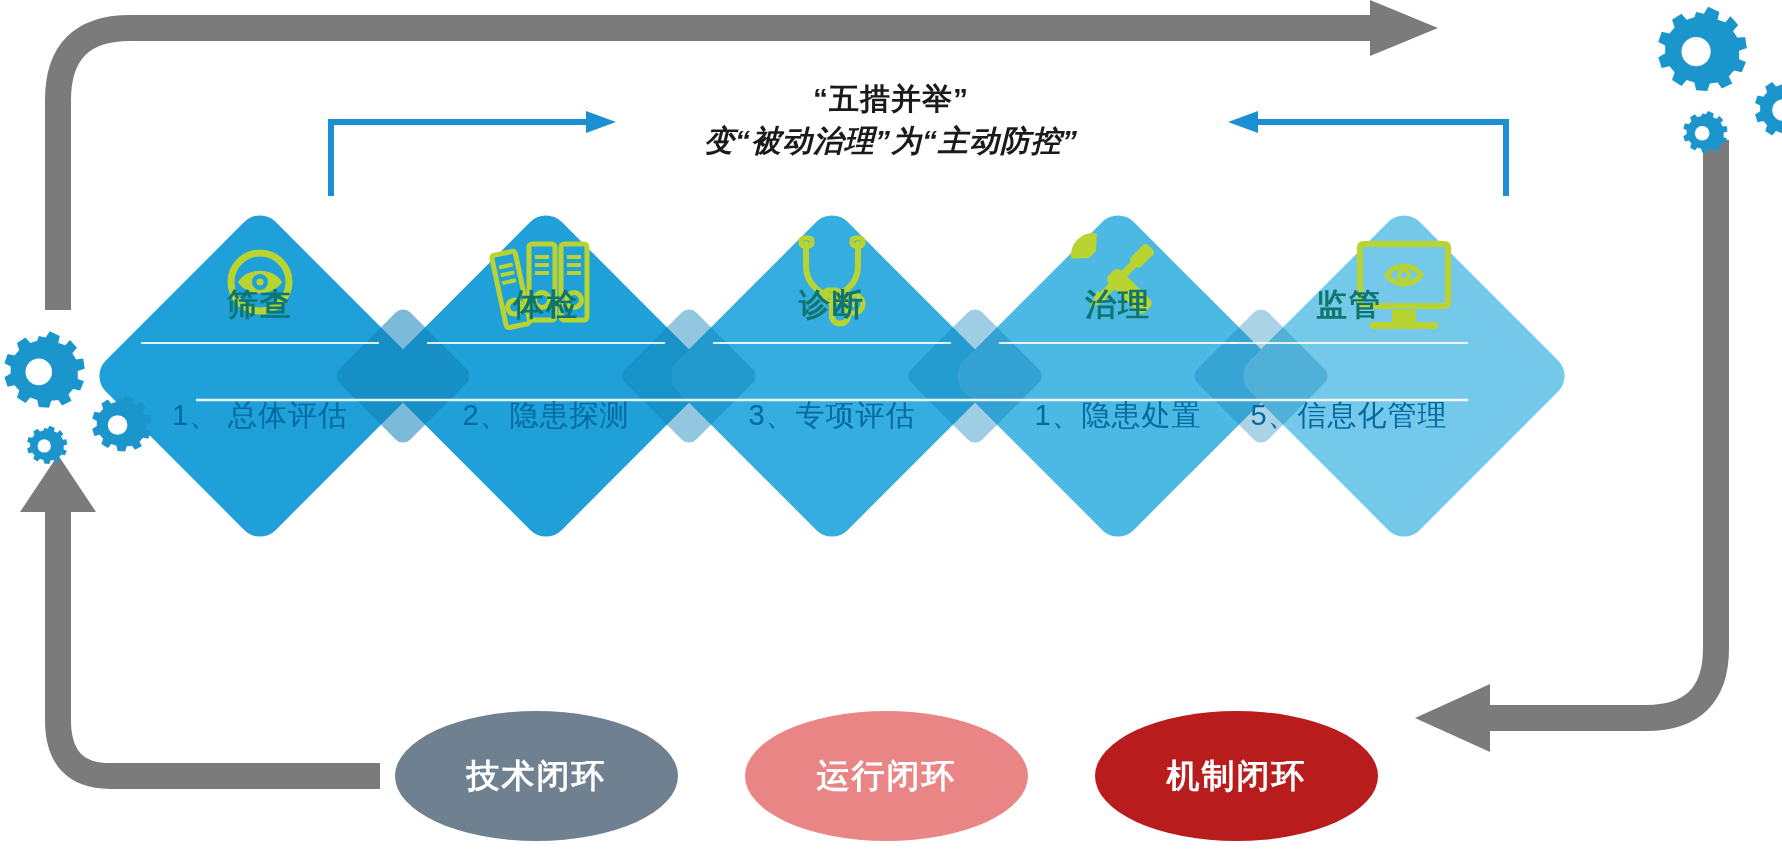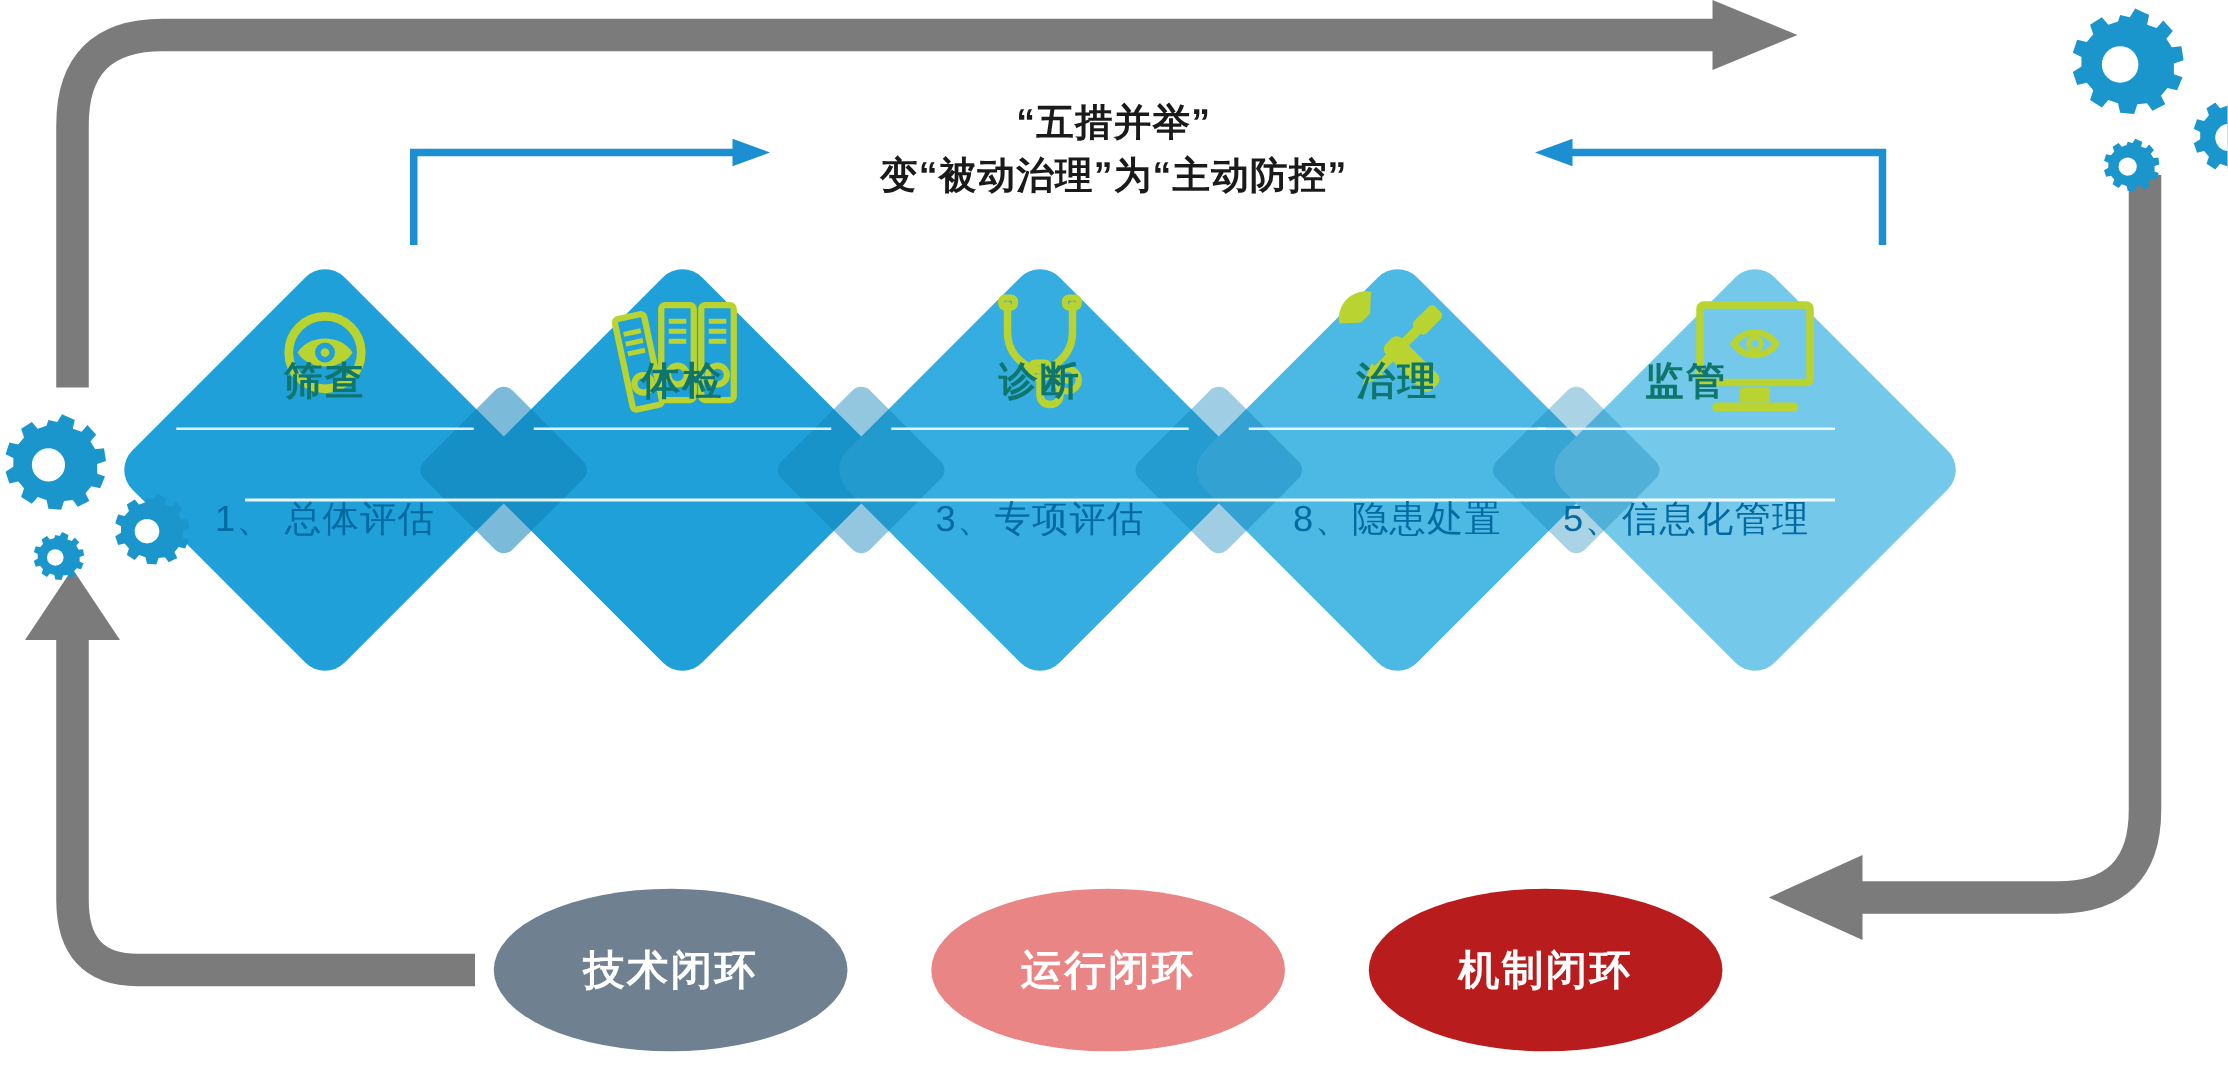--- a/index.html
+++ b/index.html
@@ -11,21 +11,21 @@
   #svgbg{position:absolute;left:0;top:0;width:1782px;height:863px;}
 
   
   .headline{
     position:absolute;left:541px;top:78px;width:700px;
     text-align:center;color:#1a1a1a;font-weight:bold;
     font-size:30px;line-height:42px;letter-spacing:1px;
     white-space:nowrap;
   }
   .headline .l1{display:block;}
-  .headline .l2{display:block;}
+  .headline .l2{display:block;font-style:italic;}
   
   .dcell{
     position:absolute;width:330px;text-align:center;
   }
   .dtitle{
     margin-top:12px;color:#0f766e;font-weight:bold;font-size:31px;
     letter-spacing:2px;line-height:34px;
   }
   .drule{
     margin:20px auto 0 auto;width:238px;height:2px;background:rgba(255,255,255,.85);
@@ -204,32 +204,33 @@
 
   <div class="dcell" style="left:95px;top:276px;">
     <div class="dtitle">筛查</div>
     <div class="drule"></div>
     <div class="ditem">1、 总体评估</div>
   </div>
 
   <div class="dcell" style="left:381px;top:276px;">
     <div class="dtitle">体检</div>
     <div class="drule"></div>
+    <div class="ditem">2、隐患探测</div>
   </div>
 
   <div class="dcell" style="left:667px;top:276px;">
     <div class="dtitle">诊断</div>
     <div class="drule"></div>
     <div class="ditem">3、专项评估</div>
   </div>
 
   <div class="dcell" style="left:953px;top:276px;">
     <div class="dtitle">治理</div>
     <div class="drule"></div>
-    <div class="ditem">8、隐患处置</div>
+    <div class="ditem">1、隐患处置</div>
   </div>
 
   <div class="dcell" style="left:1184px;top:276px;">
     <div class="dtitle">监管</div>
     <div class="drule"></div>
     <div class="ditem">5、信息化管理</div>
   </div>
 
   <div class="ellipse" style="left:745px;top:711px;background:#e98584;">
     <span>运行闭环</span>

